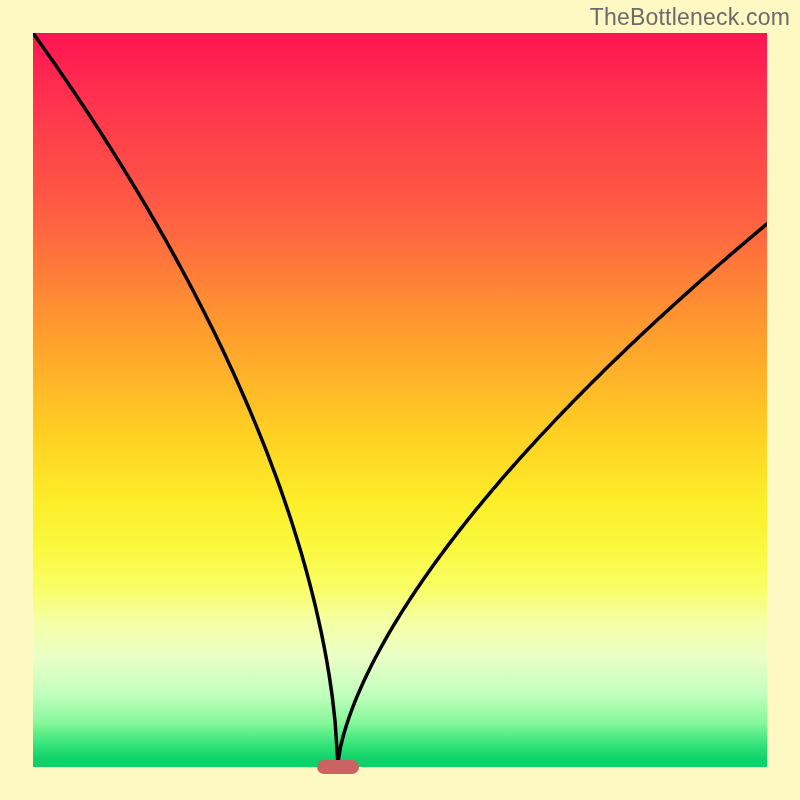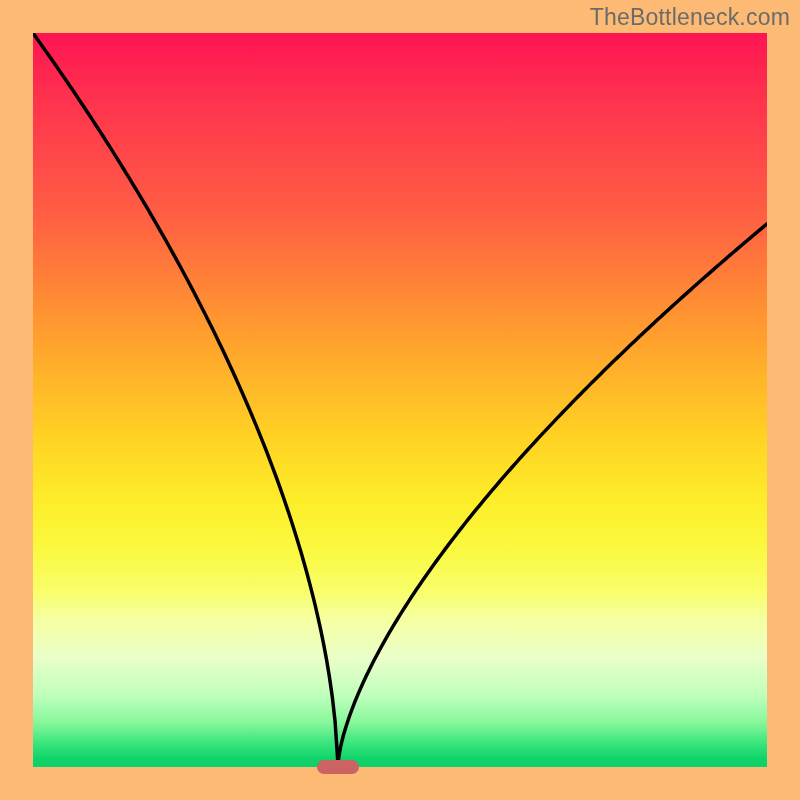--- a/index.html
+++ b/index.html
@@ -7,21 +7,21 @@
     padding: 0;
     width: 800px;
     height: 800px;
     overflow: hidden;
     background: #000;
   }
   .frame {
     position: relative;
     width: 800px;
     height: 800px;
-    background: #fdba74;
+    background: #fef9c3;
   }
   .plot-area {
     position: absolute;
     left: 33px;
     top: 33px;
     width: 734px;
     height: 734px;
     background: linear-gradient(to bottom,
       #ff1452 0%,
       #ff2f4f 8%,

